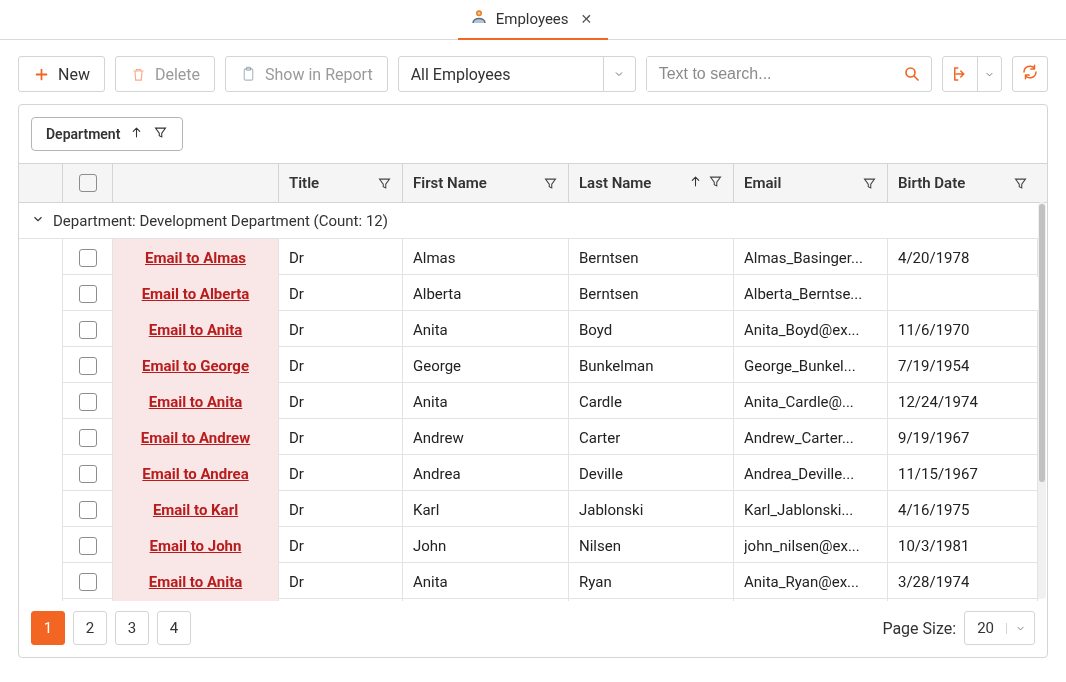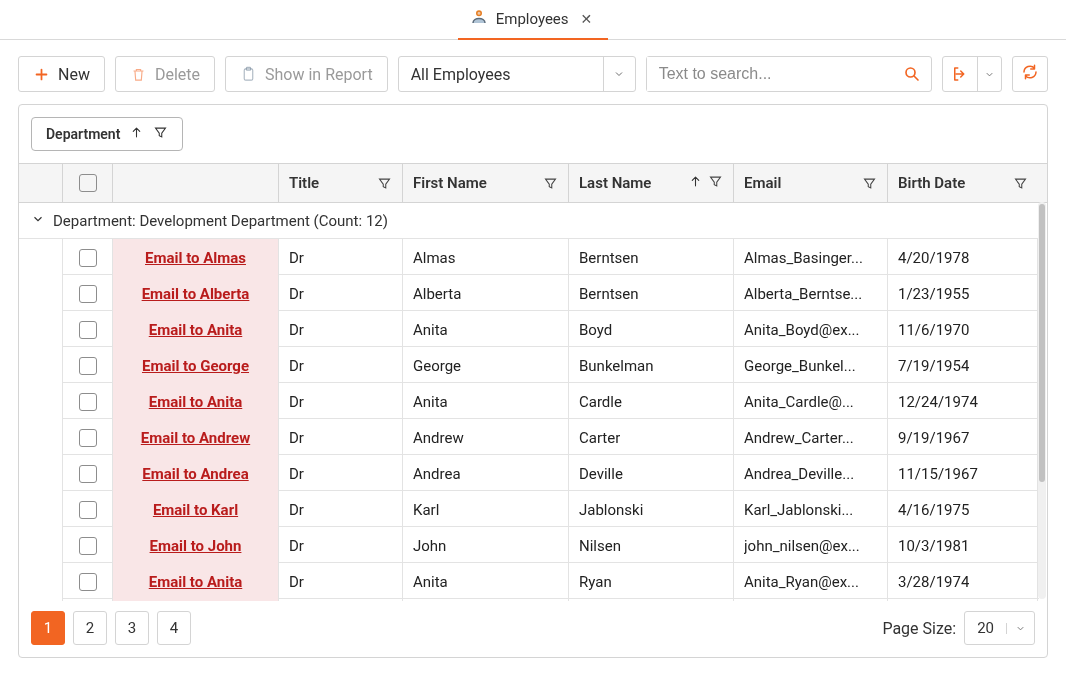--- a/index.html
+++ b/index.html
@@ -432,23 +432,20 @@
           </div>
     <div class="col col-firstname">
             <span class="cell-text">Alberta</span>
           </div>
     <div class="col col-lastname">
             <span class="cell-text">Berntsen</span>
           </div>
     <div class="col col-emailaddr">
             <span class="cell-text">Alberta_Berntse...</span>
           </div>
-    <div class="col col-birth">
-            <span class="cell-text">1/23/1955</span>
-          </div>
         </div>
         <div class="data-row">
     <div class="col col-expander"></div>
     <div class="col col-check">
             <span class="chk"></span>
           </div>
     <div class="col col-email">
             <a href="#">Email to Anita</a>
           </div>
     <div class="col col-title">

